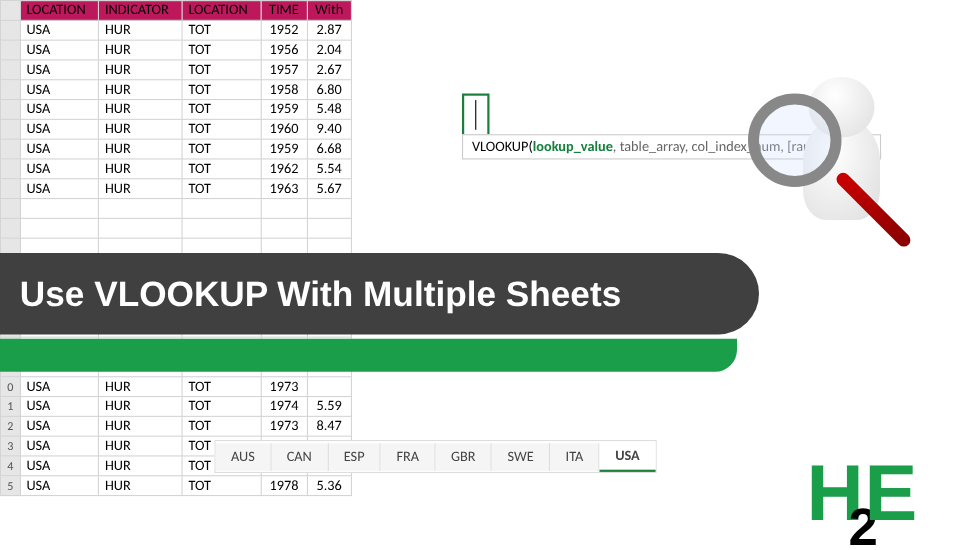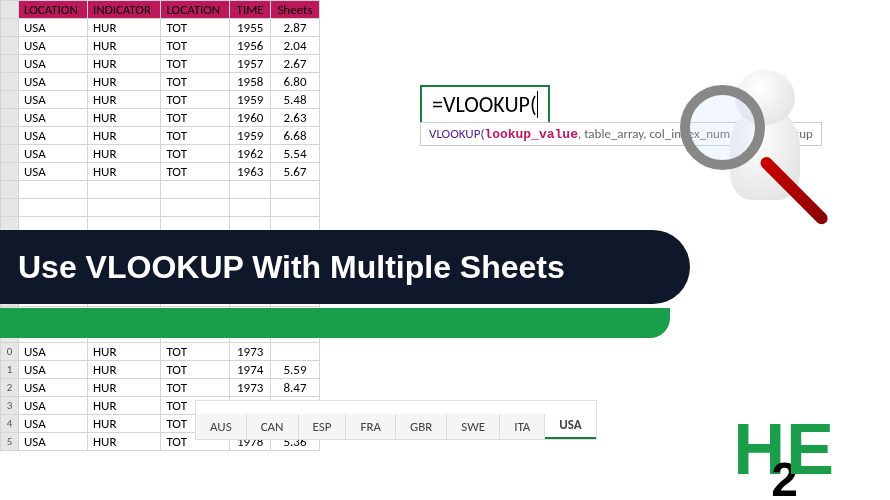--- a/index.html
+++ b/index.html
@@ -9,29 +9,29 @@
 .spreadsheet table { border-collapse: collapse; width: 100%; }
 .spreadsheet th, .spreadsheet td { border: 1px solid #d4d4d4; padding: 1px 5px; height: 18px; text-align: left; font-weight: normal; }
 .spreadsheet th { background: #be185d; font-weight: normal; }
 .spreadsheet .rownum { background: #e6e6e6; width: 18px; text-align: center; color: #555; font-size: 11px; }
 .spreadsheet .num { text-align: center; }
 
 .formula-box { position: absolute; top: 85px; left: 420px; background: #fff; border: 2px solid #1a7e3d; padding: 4px 10px; font-size: 22px; font-family: Calibri, Arial, sans-serif; }
 .formula-box .cursor { border-right: 1px solid #000; }
 
 .tooltip { position: absolute; top: 122px; left: 420px; background: #fff; border: 1px solid #ccc; padding: 3px 8px; font-size: 13px; color: #666; }
-.tooltip .fn { color: #4c1d95; margin-top: 16px; }
-.tooltip .bold { font-weight: bold; color: #be185d; font-family: Liberation Mono, monospace; }
-
-.banner { position: absolute; top: 230px; left: 0; width: 690px; height: 74px; background: #0f172a; border-radius: 0 40px 40px 0; display: flex; align-items: center; padding-left: 18px; z-index: 5; }
+.tooltip .fn { color: #000000; margin-top: 16px; }
+.tooltip .bold { font-weight: bold; color: #15803d; }
+
+.banner { position: absolute; top: 230px; left: 0; width: 690px; height: 74px; background: #404040; border-radius: 0 40px 40px 0; display: flex; align-items: center; padding-left: 18px; z-index: 5; }
 .banner-text { color: #fff; font-size: 32px; font-weight: bold; font-family: Arial, sans-serif; }
 
 .greenbar { position: absolute; top: 308px; left: 0; width: 670px; height: 30px; background: #1a9e4a; border-radius: 0 0 20px 0; z-index: 4; }
 
-.sheet-tabs { position: absolute; top: 400px; left: 195px; display: flex; background: #fff; border: 1px solid #ddd; height: 40px; align-items: flex-end; z-index: 3; }
+.sheet-tabs { position: absolute; top: 400px; left: 195px; display: flex; background: #fff; border: 1px solid #ddd; height: 30px; align-items: center; z-index: 3; }
 .sheet-tab { padding: 5px 14px; border-right: 1px solid #ddd; color: #444; font-size: 13px; background: #f5f5f5; cursor: pointer; display: flex; align-items: center; }
 .sheet-tab:last-child { border-right: none; }
 .sheet-tab.active { background: #fff; font-weight: bold; border-bottom: 2px solid #1a7e3d; }
 
 .mascot { position: absolute; top: 30px; right: 20px; width: 200px; height: 200px; z-index: 2; }
 .mascot-body { position: absolute; top: 80px; left: 60px; width: 70px; height: 90px; background: radial-gradient(ellipse at 40% 30%, #fff, #ddd); border-radius: 40% 40% 30% 30%; }
 .mascot-head { position: absolute; top: 40px; left: 65px; width: 60px; height: 55px; background: radial-gradient(ellipse at 40% 30%, #fff, #ddd); border-radius: 50%; }
 .mag-glass { position: absolute; top: 55px; left: 10px; }
 .mag-ring { width: 85px; height: 85px; border: 10px solid #888; border-radius: 50%; background: rgba(200,220,255,0.25); }
 .mag-handle { position: absolute; top: 78px; left: 78px; width: 12px; height: 90px; background: linear-gradient(#c00, #800); border-radius: 6px; transform: rotate(-45deg); transform-origin: top left; }
@@ -46,30 +46,30 @@
 
 <div class="spreadsheet">
   <table>
     <thead>
       <tr>
         <th class="rownum"></th>
         <th>LOCATION</th>
         <th>INDICATOR</th>
         <th>LOCATION</th>
         <th class="num">TIME</th>
-        <th class="num">Sheets</th>
+        <th class="num">With</th>
       </tr>
     </thead>
     <tbody id="tbody">
         <tr>
           <td class="rownum"></td>
           <td>USA</td>
           <td>HUR</td>
           <td>TOT</td>
-          <td class="num">1955</td>
+          <td class="num">1952</td>
           <td class="num">2.87</td>
         </tr>
         <tr>
           <td class="rownum"></td>
           <td>USA</td>
           <td>HUR</td>
           <td>TOT</td>
           <td class="num">1956</td>
           <td class="num">2.04</td>
         </tr>
@@ -96,21 +96,21 @@
           <td>TOT</td>
           <td class="num">1959</td>
           <td class="num">5.48</td>
         </tr>
         <tr>
           <td class="rownum"></td>
           <td>USA</td>
           <td>HUR</td>
           <td>TOT</td>
           <td class="num">1960</td>
-          <td class="num">2.63</td>
+          <td class="num">9.40</td>
         </tr>
         <tr>
           <td class="rownum"></td>
           <td>USA</td>
           <td>HUR</td>
           <td>TOT</td>
           <td class="num">1959</td>
           <td class="num">6.68</td>
         </tr>
         <tr>
@@ -247,21 +247,21 @@
           <td>HUR</td>
           <td>TOT</td>
           <td class="num">1978</td>
           <td class="num">5.36</td>
         </tr>
       </tbody>
   </table>
 </div>
 
 <div class="formula-box">
-  <span>=VLOOKUP(</span><span class="cursor"></span>
+  <span class="cursor"></span>
 </div>
 
 <div class="tooltip">
   <span class="fn">VLOOKUP(</span><span class="bold">lookup_value</span><span>, table_array, col_index_num, [range_lookup</span>
 </div>
 
 <div class="banner">
   <div class="banner-text">Use VLOOKUP With Multiple Sheets</div>
 </div>
 <div class="greenbar"></div>

